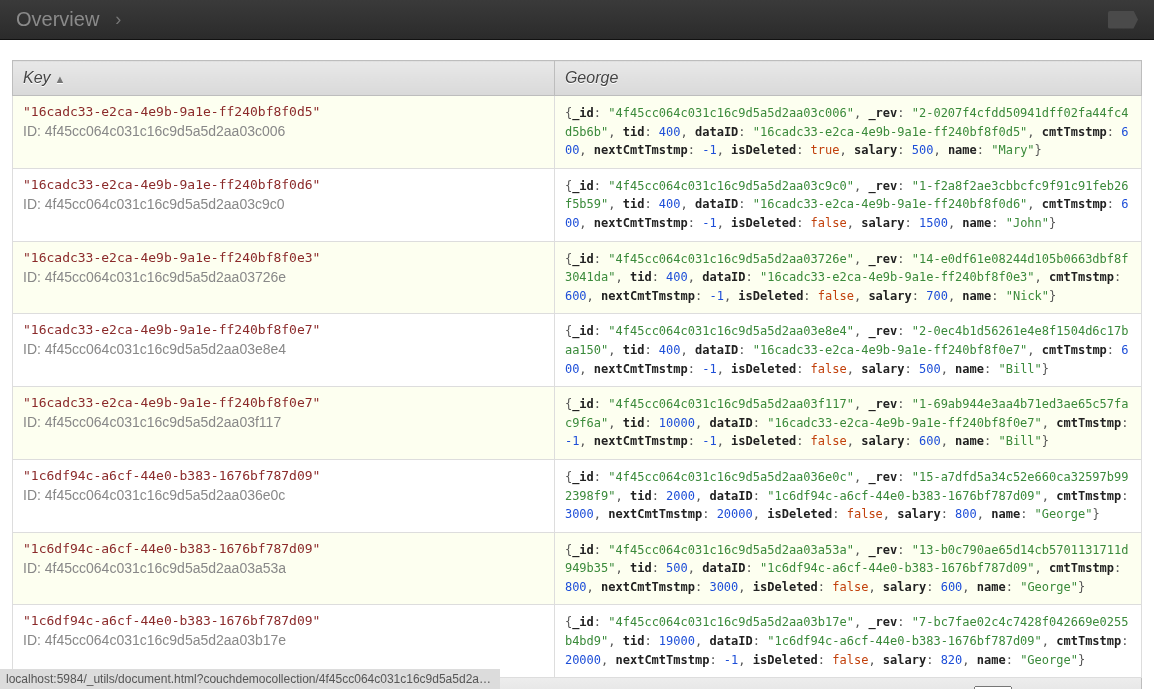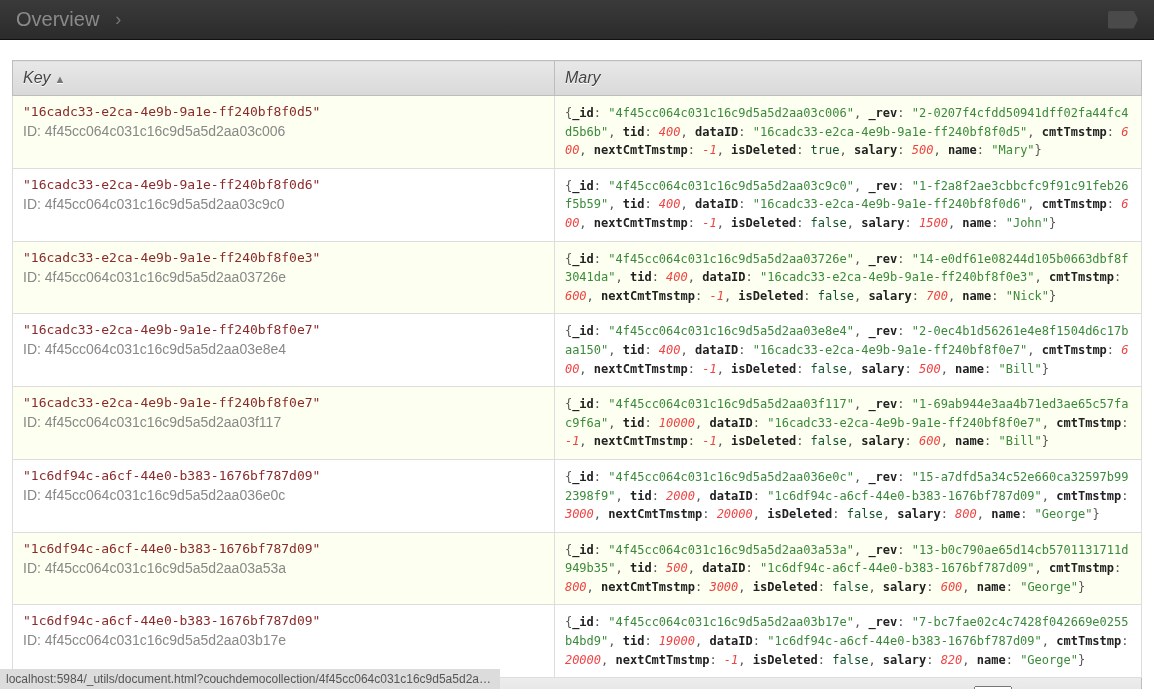--- a/index.html
+++ b/index.html
@@ -14,22 +14,22 @@
   table.data thead th .sort-icon { font-size:11px; color:#777; margin-left:4px; }
   table.data td { border:1px solid #ddd; vertical-align:top; padding:8px 10px; }
   tr.row-a { background:#fdfff0; }
   tr.row-b { background:#ffffff; }
   .key-col { width:48%; }
   .key-link { color:#8b2a2a; font-family: Consolas, Menlo, monospace; font-size:13px; }
   .idline { color:#888; font-size:14px; margin-top:4px; }
   .val { font-family: Consolas, Menlo, monospace; font-size:12px; line-height:1.55; color:#333; word-break:break-all; }
   .k { font-weight:700; color:#222; }
   .s { color:#3a8a3a; }
-  .n { color:#ef4444;font-style:italic; }
-  .b { color:#14532d; }
+  .n { color:#1d4ed8; }
+  .b { color:#c2410c; }
   .p { color:#555; }
   .pager { background: linear-gradient(#ededed,#dcdcdc); border:1px solid #bdbdbd; border-top:none; padding:8px 12px; display:flex; align-items:center; color:#555; font-size:15px; }
   .pager .spacer { flex:1; }
   .pager .navlink { color:#888; }
   .pager .sep { margin:0 12px; color:#bbb; }
   .pager select { font-size:14px; }
   .statusbar { position:fixed; left:0; bottom:0; background:#dcdcdc; color:#555; font-size:12px; padding:3px 6px; max-width:500px; white-space:nowrap; overflow:hidden; text-overflow:ellipsis; }
   .tag-icon { margin-left:auto; width:30px; height:18px; background:#4a4a4a; clip-path: polygon(0 0, 85% 0, 100% 50%, 85% 100%, 0 100%); border-radius:2px; }
 </style>
 </head>
@@ -39,21 +39,21 @@
   <span class="crumb-overview">Overview</span>
   <span class="crumb-sep">›</span>
   <span class="tag-icon"></span>
 </div>
 
 <div class="wrap">
   <table class="data">
     <thead>
       <tr>
         <th class="key-col"><span>Key</span><span class="sort-icon">▲</span></th>
-        <th><span>Mary</span></th>
+        <th><span>George</span></th>
       </tr>
     </thead>
     <tbody id="rows-body">
         <tr class="row-a">
           <td class="key-col">
             <div class="key-link">"16cadc33-e2ca-4e9b-9a1e-ff240bf8f0d5"</div>
             <div class="idline">ID: 4f45cc064c031c16c9d5a5d2aa03c006</div>
           </td>
           <td>
             <div class="val"><span class="p">{</span><span class="k">_id</span><span class="p">: </span><span class="s">"4f45cc064c031c16c9d5a5d2aa03c006"</span><span class="p">, </span><span class="k">_rev</span><span class="p">: </span><span class="s">"2-0207f4cfdd50941dff02fa44fc4d5b6b"</span><span class="p">, </span><span class="k">tid</span><span class="p">: </span><span class="n">400</span><span class="p">, </span><span class="k">dataID</span><span class="p">: </span><span class="s">"16cadc33-e2ca-4e9b-9a1e-ff240bf8f0d5"</span><span class="p">, </span><span class="k">cmtTmstmp</span><span class="p">: </span><span class="n">600</span><span class="p">, </span><span class="k">nextCmtTmstmp</span><span class="p">: </span><span class="n">-1</span><span class="p">, </span><span class="k">isDeleted</span><span class="p">: </span><span class="b">true</span><span class="p">, </span><span class="k">salary</span><span class="p">: </span><span class="n">500</span><span class="p">, </span><span class="k">name</span><span class="p">: </span><span class="s">"Mary"</span><span class="p">}</span></div>

